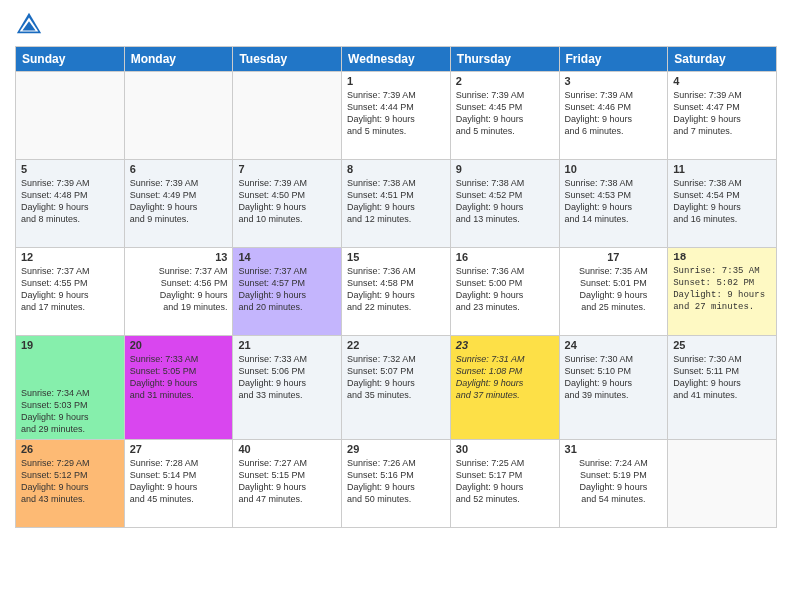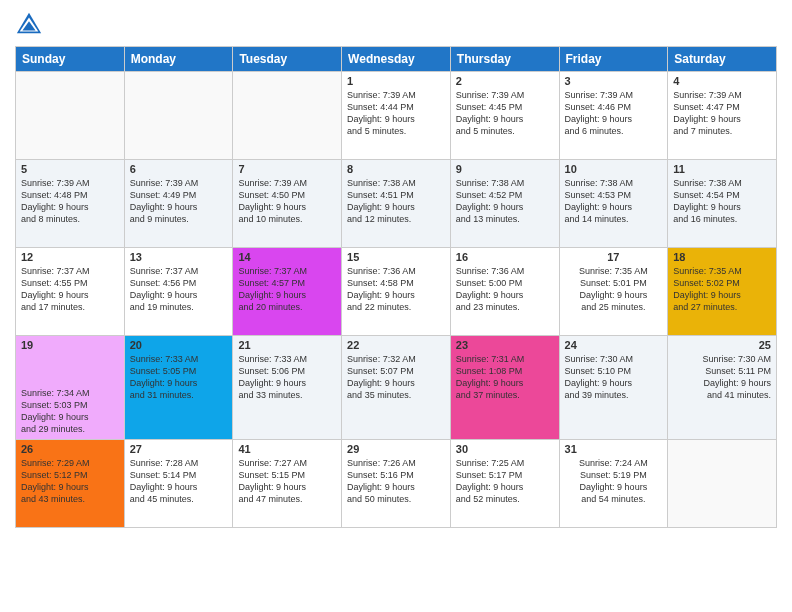--- a/index.html
+++ b/index.html
@@ -210,28 +210,28 @@
           </td>
         </tr>
         <tr>
           <td style="background-color: rgb(255, 255, 255);">
             <div class="day-num">12</div>
             <div class="day-info" style="white-space: pre-line;">Sunrise: 7:37 AM
 Sunset: 4:55 PM
 Daylight: 9 hours
 and 17 minutes.</div>
           </td>
-          <td style="background-color: rgb(255, 255, 255);">
+          <td style="background-color: rgb(255, 255, 255); text-align: right;">
             <div class="day-num">13</div>
             <div class="day-info" style="white-space: pre-line;">Sunrise: 7:37 AM
 Sunset: 4:56 PM
 Daylight: 9 hours
 and 19 minutes.</div>
           </td>
-          <td style="background-color: #d946ef;">
+          <td style="background-color: #c4b5fd;">
             <div class="day-num">14</div>
             <div class="day-info" style="white-space: pre-line;">Sunrise: 7:37 AM
 Sunset: 4:57 PM
 Daylight: 9 hours
 and 20 minutes.</div>
           </td>
           <td style="background-color: rgb(255, 255, 255);">
             <div class="day-num">15</div>
             <div class="day-info" style="white-space: pre-line;">Sunrise: 7:36 AM
 Sunset: 4:58 PM
@@ -245,96 +245,96 @@
 Daylight: 9 hours
 and 23 minutes.</div>
           </td>
           <td style="background-color: rgb(255, 255, 255); text-align: center;">
             <div class="day-num">17</div>
             <div class="day-info" style="white-space: pre-line;">Sunrise: 7:35 AM
 Sunset: 5:01 PM
 Daylight: 9 hours
 and 25 minutes.</div>
           </td>
-          <td style="background-color: #eab308;">
+          <td style="background-color: #fef9c3; font-family: Liberation Mono, monospace;">
             <div class="day-num">18</div>
             <div class="day-info" style="white-space: pre-line;">Sunrise: 7:35 AM
 Sunset: 5:02 PM
 Daylight: 9 hours
 and 27 minutes.</div>
           </td>
         </tr>
         <tr>
-          <td style="background-color: #f0abfc;">
+          <td style="background-color: #86efac;">
             <div class="day-num">19</div>
             <div class="day-info" style="white-space: pre-line; margin-top: 36px;">Sunrise: 7:34 AM
 Sunset: 5:03 PM
 Daylight: 9 hours
 and 29 minutes.</div>
           </td>
-          <td style="background-color: #0ea5e9;">
+          <td style="background-color: #d946ef;">
             <div class="day-num">20</div>
             <div class="day-info" style="white-space: pre-line;">Sunrise: 7:33 AM
 Sunset: 5:05 PM
 Daylight: 9 hours
 and 31 minutes.</div>
           </td>
           <td style="background-color: rgb(240, 244, 248);">
             <div class="day-num">21</div>
             <div class="day-info" style="white-space: pre-line;">Sunrise: 7:33 AM
 Sunset: 5:06 PM
 Daylight: 9 hours
 and 33 minutes.</div>
           </td>
           <td style="background-color: rgb(240, 244, 248);">
             <div class="day-num">22</div>
             <div class="day-info" style="white-space: pre-line;">Sunrise: 7:32 AM
 Sunset: 5:07 PM
 Daylight: 9 hours
 and 35 minutes.</div>
           </td>
-          <td style="background-color: #ec4899;">
+          <td style="background-color: #fde047; font-style: italic;">
             <div class="day-num">23</div>
             <div class="day-info" style="white-space: pre-line;">Sunrise: 7:31 AM
 Sunset: 1:08 PM
 Daylight: 9 hours
 and 37 minutes.</div>
           </td>
           <td style="background-color: rgb(240, 244, 248);">
             <div class="day-num">24</div>
             <div class="day-info" style="white-space: pre-line;">Sunrise: 7:30 AM
 Sunset: 5:10 PM
 Daylight: 9 hours
 and 39 minutes.</div>
           </td>
-          <td style="background-color: rgb(240, 244, 248); text-align: right;">
+          <td style="background-color: rgb(240, 244, 248);">
             <div class="day-num">25</div>
             <div class="day-info" style="white-space: pre-line;">Sunrise: 7:30 AM
 Sunset: 5:11 PM
 Daylight: 9 hours
 and 41 minutes.</div>
           </td>
         </tr>
         <tr>
-          <td style="background-color: #f97316;">
+          <td style="background-color: #fdba74;">
             <div class="day-num">26</div>
             <div class="day-info" style="white-space: pre-line;">Sunrise: 7:29 AM
 Sunset: 5:12 PM
 Daylight: 9 hours
 and 43 minutes.</div>
           </td>
           <td style="background-color: rgb(255, 255, 255);">
             <div class="day-num">27</div>
             <div class="day-info" style="white-space: pre-line;">Sunrise: 7:28 AM
 Sunset: 5:14 PM
 Daylight: 9 hours
 and 45 minutes.</div>
           </td>
           <td style="background-color: rgb(255, 255, 255);">
-            <div class="day-num">41</div>
+            <div class="day-num">40</div>
             <div class="day-info" style="white-space: pre-line;">Sunrise: 7:27 AM
 Sunset: 5:15 PM
 Daylight: 9 hours
 and 47 minutes.</div>
           </td>
           <td style="background-color: rgb(255, 255, 255);">
             <div class="day-num">29</div>
             <div class="day-info" style="white-space: pre-line;">Sunrise: 7:26 AM
 Sunset: 5:16 PM
 Daylight: 9 hours

